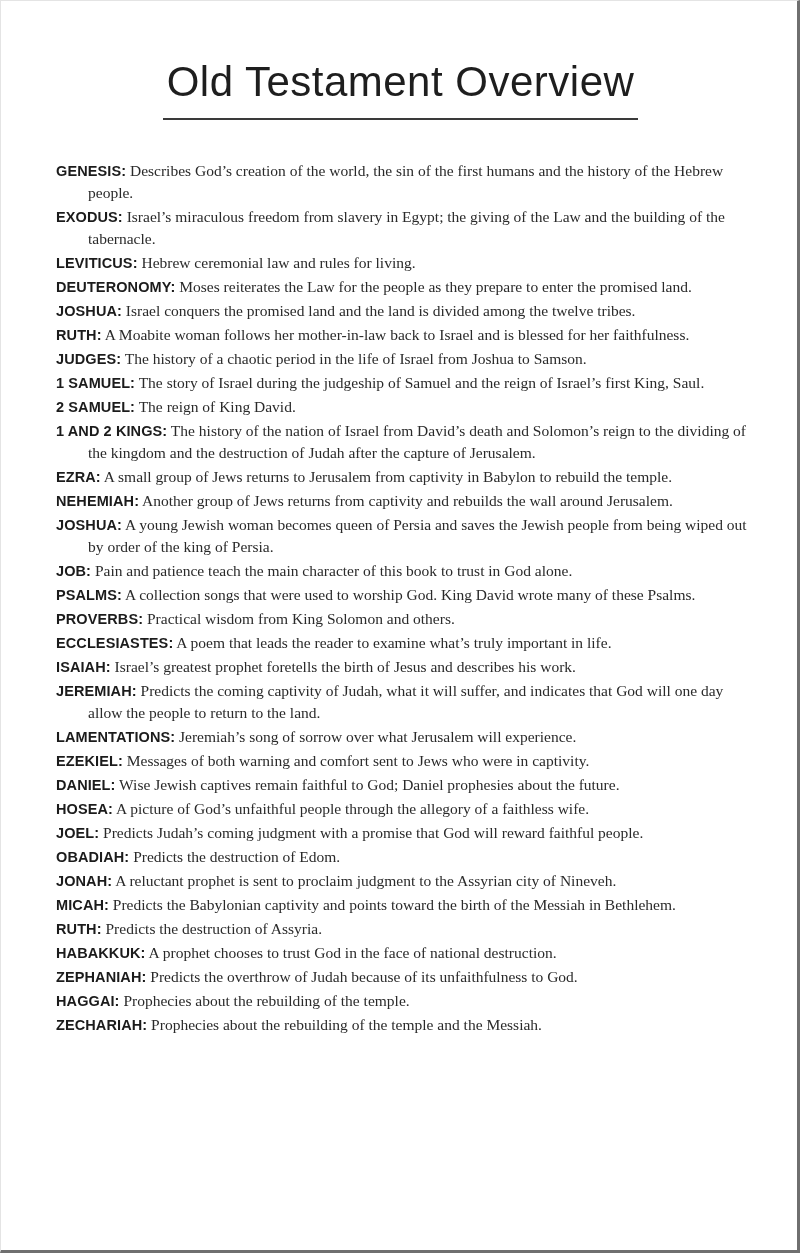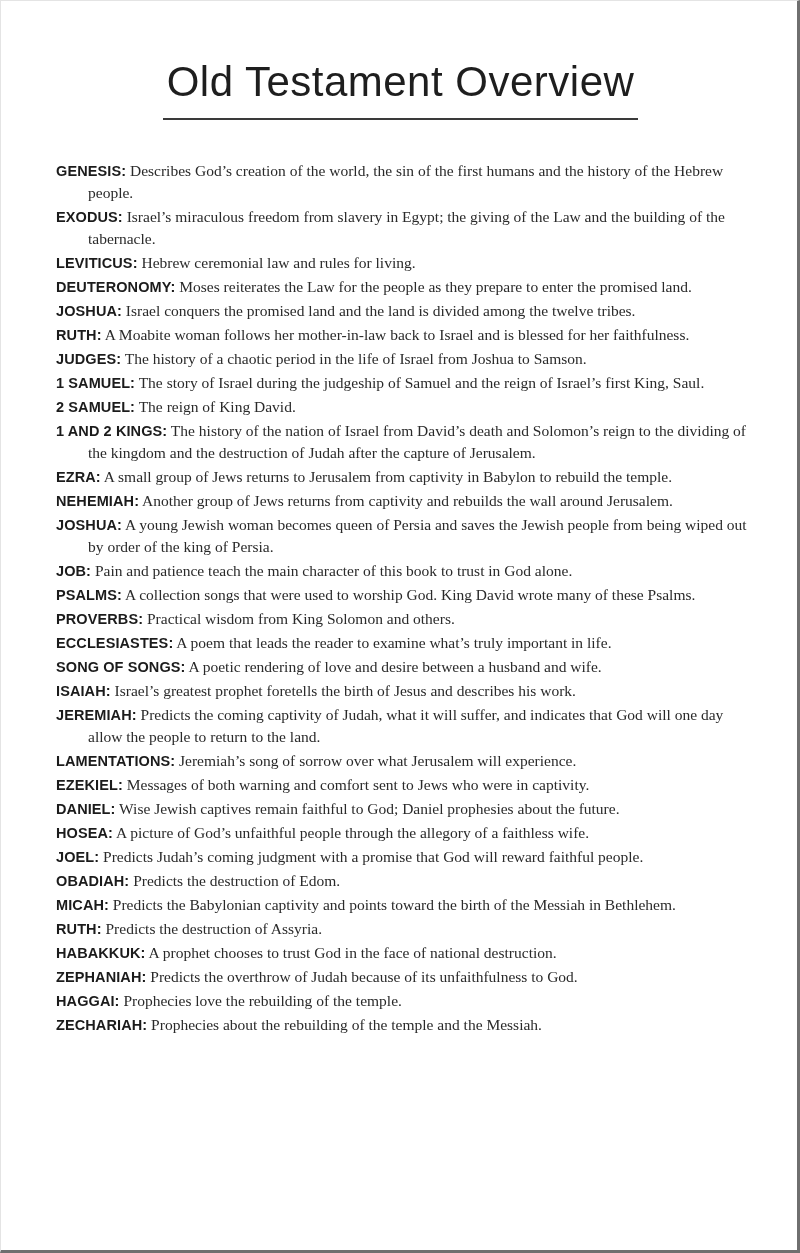--- a/index.html
+++ b/index.html
@@ -76,29 +76,29 @@
       <p class="entry"><span class="book">1 SAMUEL:</span> <span class="desc">The story of Israel during the judgeship of Samuel and the reign of Israel’s first King, Saul.</span></p>
       <p class="entry"><span class="book">2 SAMUEL:</span> <span class="desc">The reign of King David.</span></p>
       <p class="entry"><span class="book">1 AND 2 KINGS:</span> <span class="desc">The history of the nation of Israel from David’s death and Solomon’s reign to the dividing of the kingdom and the destruction of Judah after the capture of Jerusalem.</span></p>
       <p class="entry"><span class="book">EZRA:</span> <span class="desc">A small group of Jews returns to Jerusalem from captivity in Babylon to rebuild the temple.</span></p>
       <p class="entry"><span class="book">NEHEMIAH:</span> <span class="desc">Another group of Jews returns from captivity and rebuilds the wall around Jerusalem.</span></p>
       <p class="entry"><span class="book">JOSHUA:</span> <span class="desc">A young Jewish woman becomes queen of Persia and saves the Jewish people from being wiped out by order of the king of Persia.</span></p>
       <p class="entry"><span class="book">JOB:</span> <span class="desc">Pain and patience teach the main character of this book to trust in God alone.</span></p>
       <p class="entry"><span class="book">PSALMS:</span> <span class="desc">A collection songs that were used to worship God. King David wrote many of these Psalms.</span></p>
       <p class="entry"><span class="book">PROVERBS:</span> <span class="desc">Practical wisdom from King Solomon and others.</span></p>
       <p class="entry"><span class="book">ECCLESIASTES:</span> <span class="desc">A poem that leads the reader to examine what’s truly important in life.</span></p>
-      <p class="entry"><span class="book">SONG OF SONGS:</span> <span class="desc">A poetic rendering of love and desire between a husband and wife.</span></p>
       <p class="entry"><span class="book">ISAIAH:</span> <span class="desc">Israel’s greatest prophet foretells the birth of Jesus and describes his work.</span></p>
       <p class="entry"><span class="book">JEREMIAH:</span> <span class="desc">Predicts the coming captivity of Judah, what it will suffer, and indicates that God will one day allow the people to return to the land.</span></p>
       <p class="entry"><span class="book">LAMENTATIONS:</span> <span class="desc">Jeremiah’s song of sorrow over what Jerusalem will experience.</span></p>
       <p class="entry"><span class="book">EZEKIEL:</span> <span class="desc">Messages of both warning and comfort sent to Jews who were in captivity.</span></p>
       <p class="entry"><span class="book">DANIEL:</span> <span class="desc">Wise Jewish captives remain faithful to God; Daniel prophesies about the future.</span></p>
       <p class="entry"><span class="book">HOSEA:</span> <span class="desc">A picture of God’s unfaithful people through the allegory of a faithless wife.</span></p>
       <p class="entry"><span class="book">JOEL:</span> <span class="desc">Predicts Judah’s coming judgment with a promise that God will reward faithful people.</span></p>
       <p class="entry"><span class="book">OBADIAH:</span> <span class="desc">Predicts the destruction of Edom.</span></p>
+      <p class="entry"><span class="book">JONAH:</span> <span class="desc">A reluctant prophet is sent to proclaim judgment to the Assyrian city of Nineveh.</span></p>
       <p class="entry"><span class="book">MICAH:</span> <span class="desc">Predicts the Babylonian captivity and points toward the birth of the Messiah in Bethlehem.</span></p>
       <p class="entry"><span class="book">RUTH:</span> <span class="desc">Predicts the destruction of Assyria.</span></p>
       <p class="entry"><span class="book">HABAKKUK:</span> <span class="desc">A prophet chooses to trust God in the face of national destruction.</span></p>
       <p class="entry"><span class="book">ZEPHANIAH:</span> <span class="desc">Predicts the overthrow of Judah because of its unfaithfulness to God.</span></p>
-      <p class="entry"><span class="book">HAGGAI:</span> <span class="desc">Prophecies love the rebuilding of the temple.</span></p>
+      <p class="entry"><span class="book">HAGGAI:</span> <span class="desc">Prophecies about the rebuilding of the temple.</span></p>
       <p class="entry"><span class="book">ZECHARIAH:</span> <span class="desc">Prophecies about the rebuilding of the temple and the Messiah.</span></p>
     </div>
 </div>
 
 </body></html>

